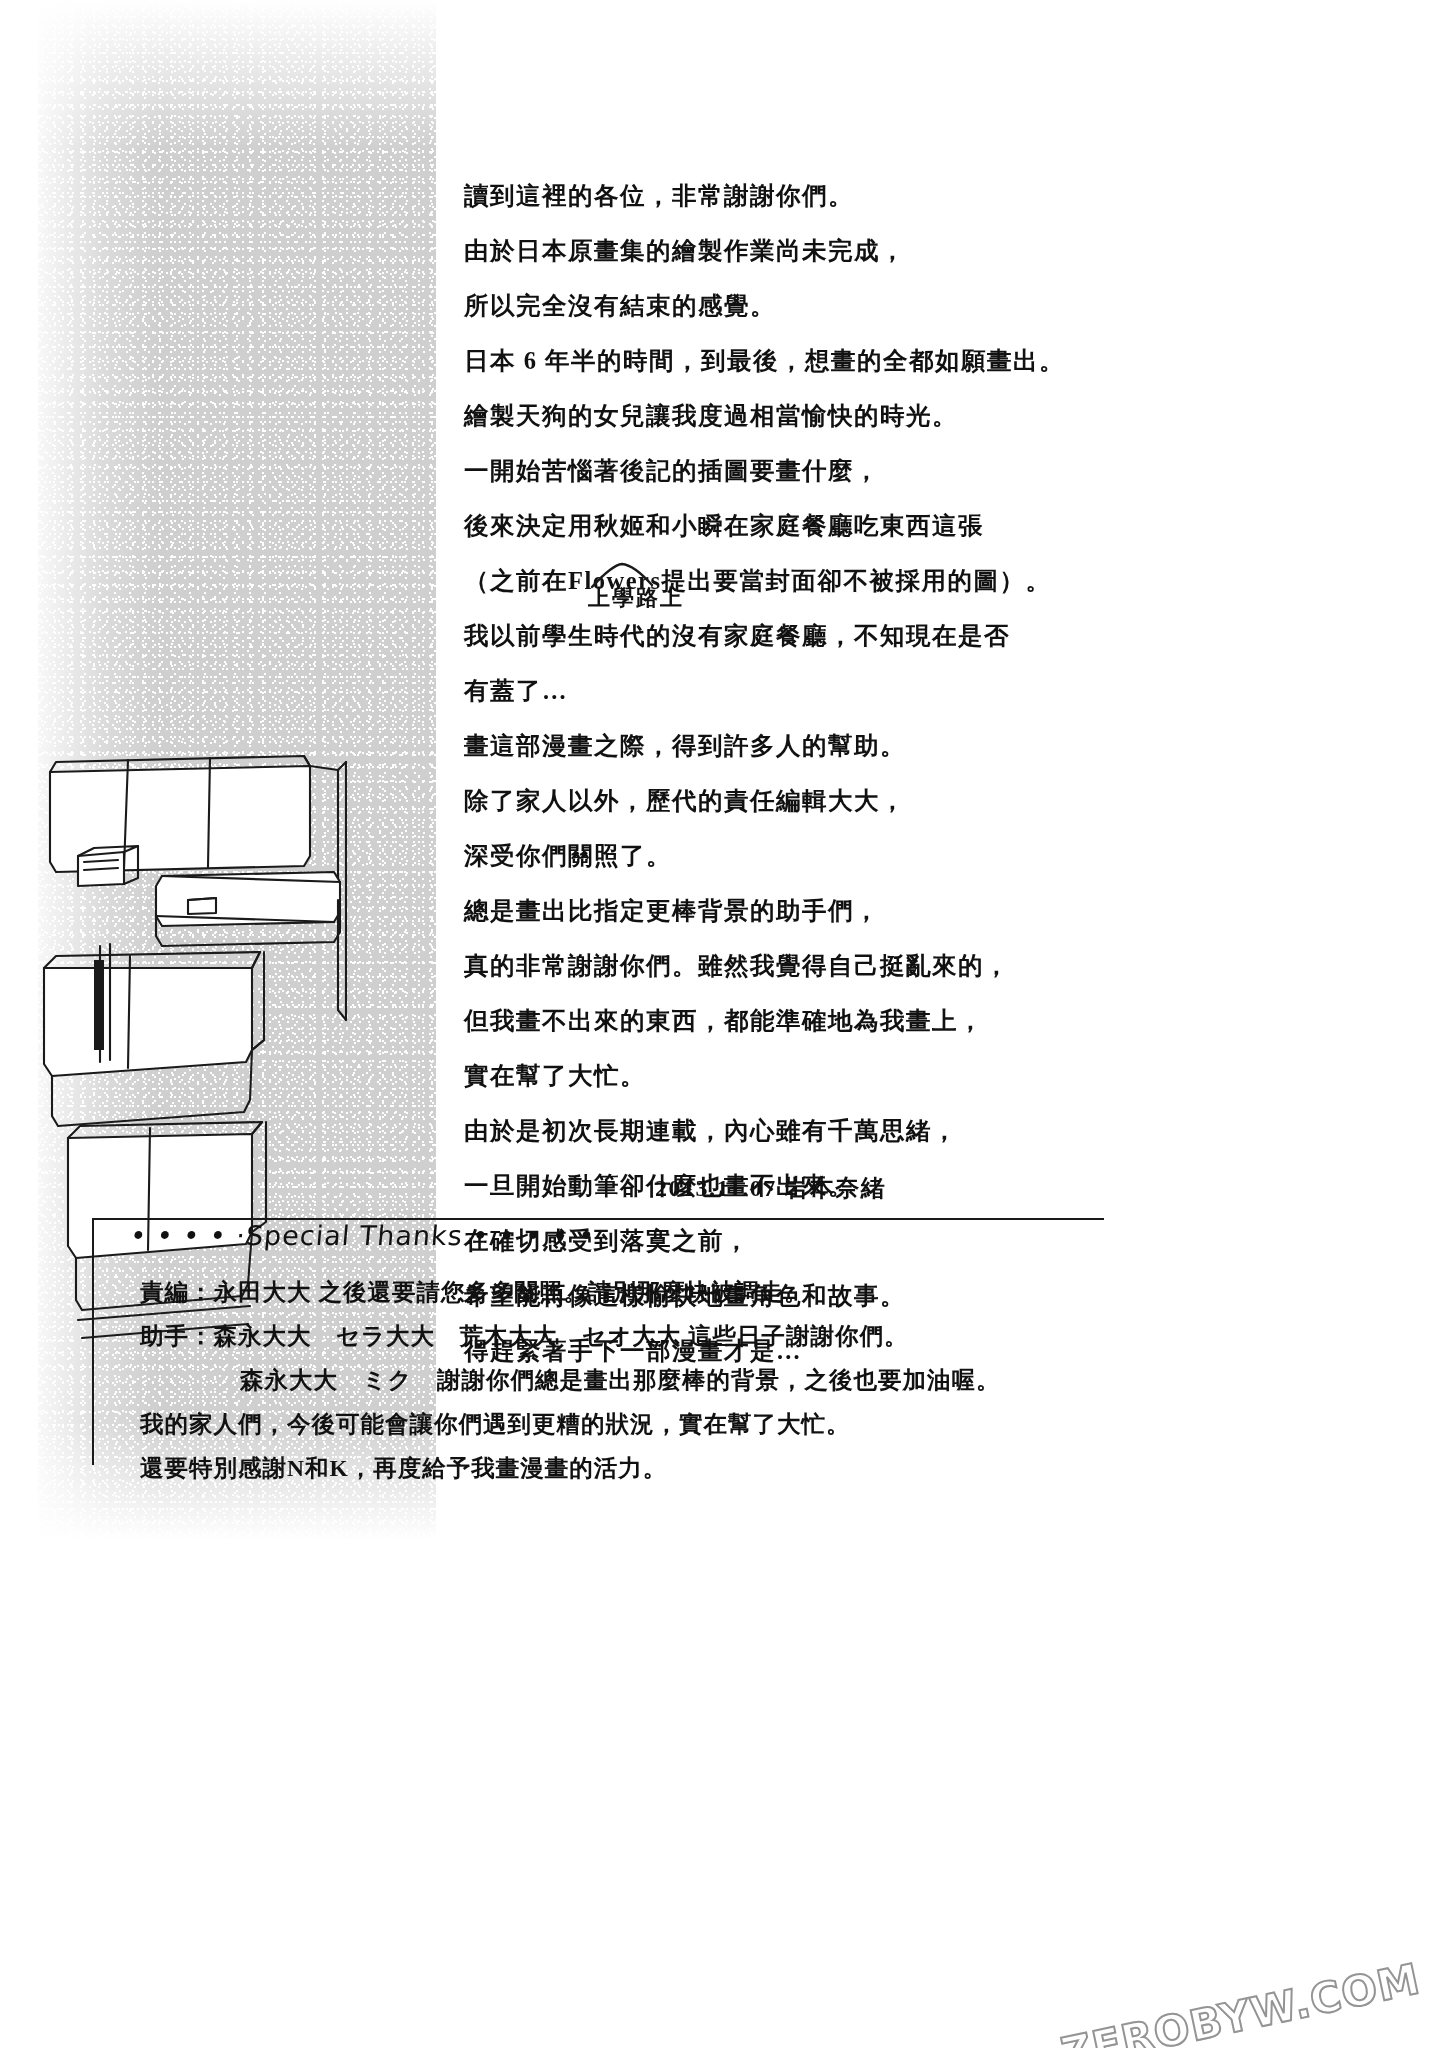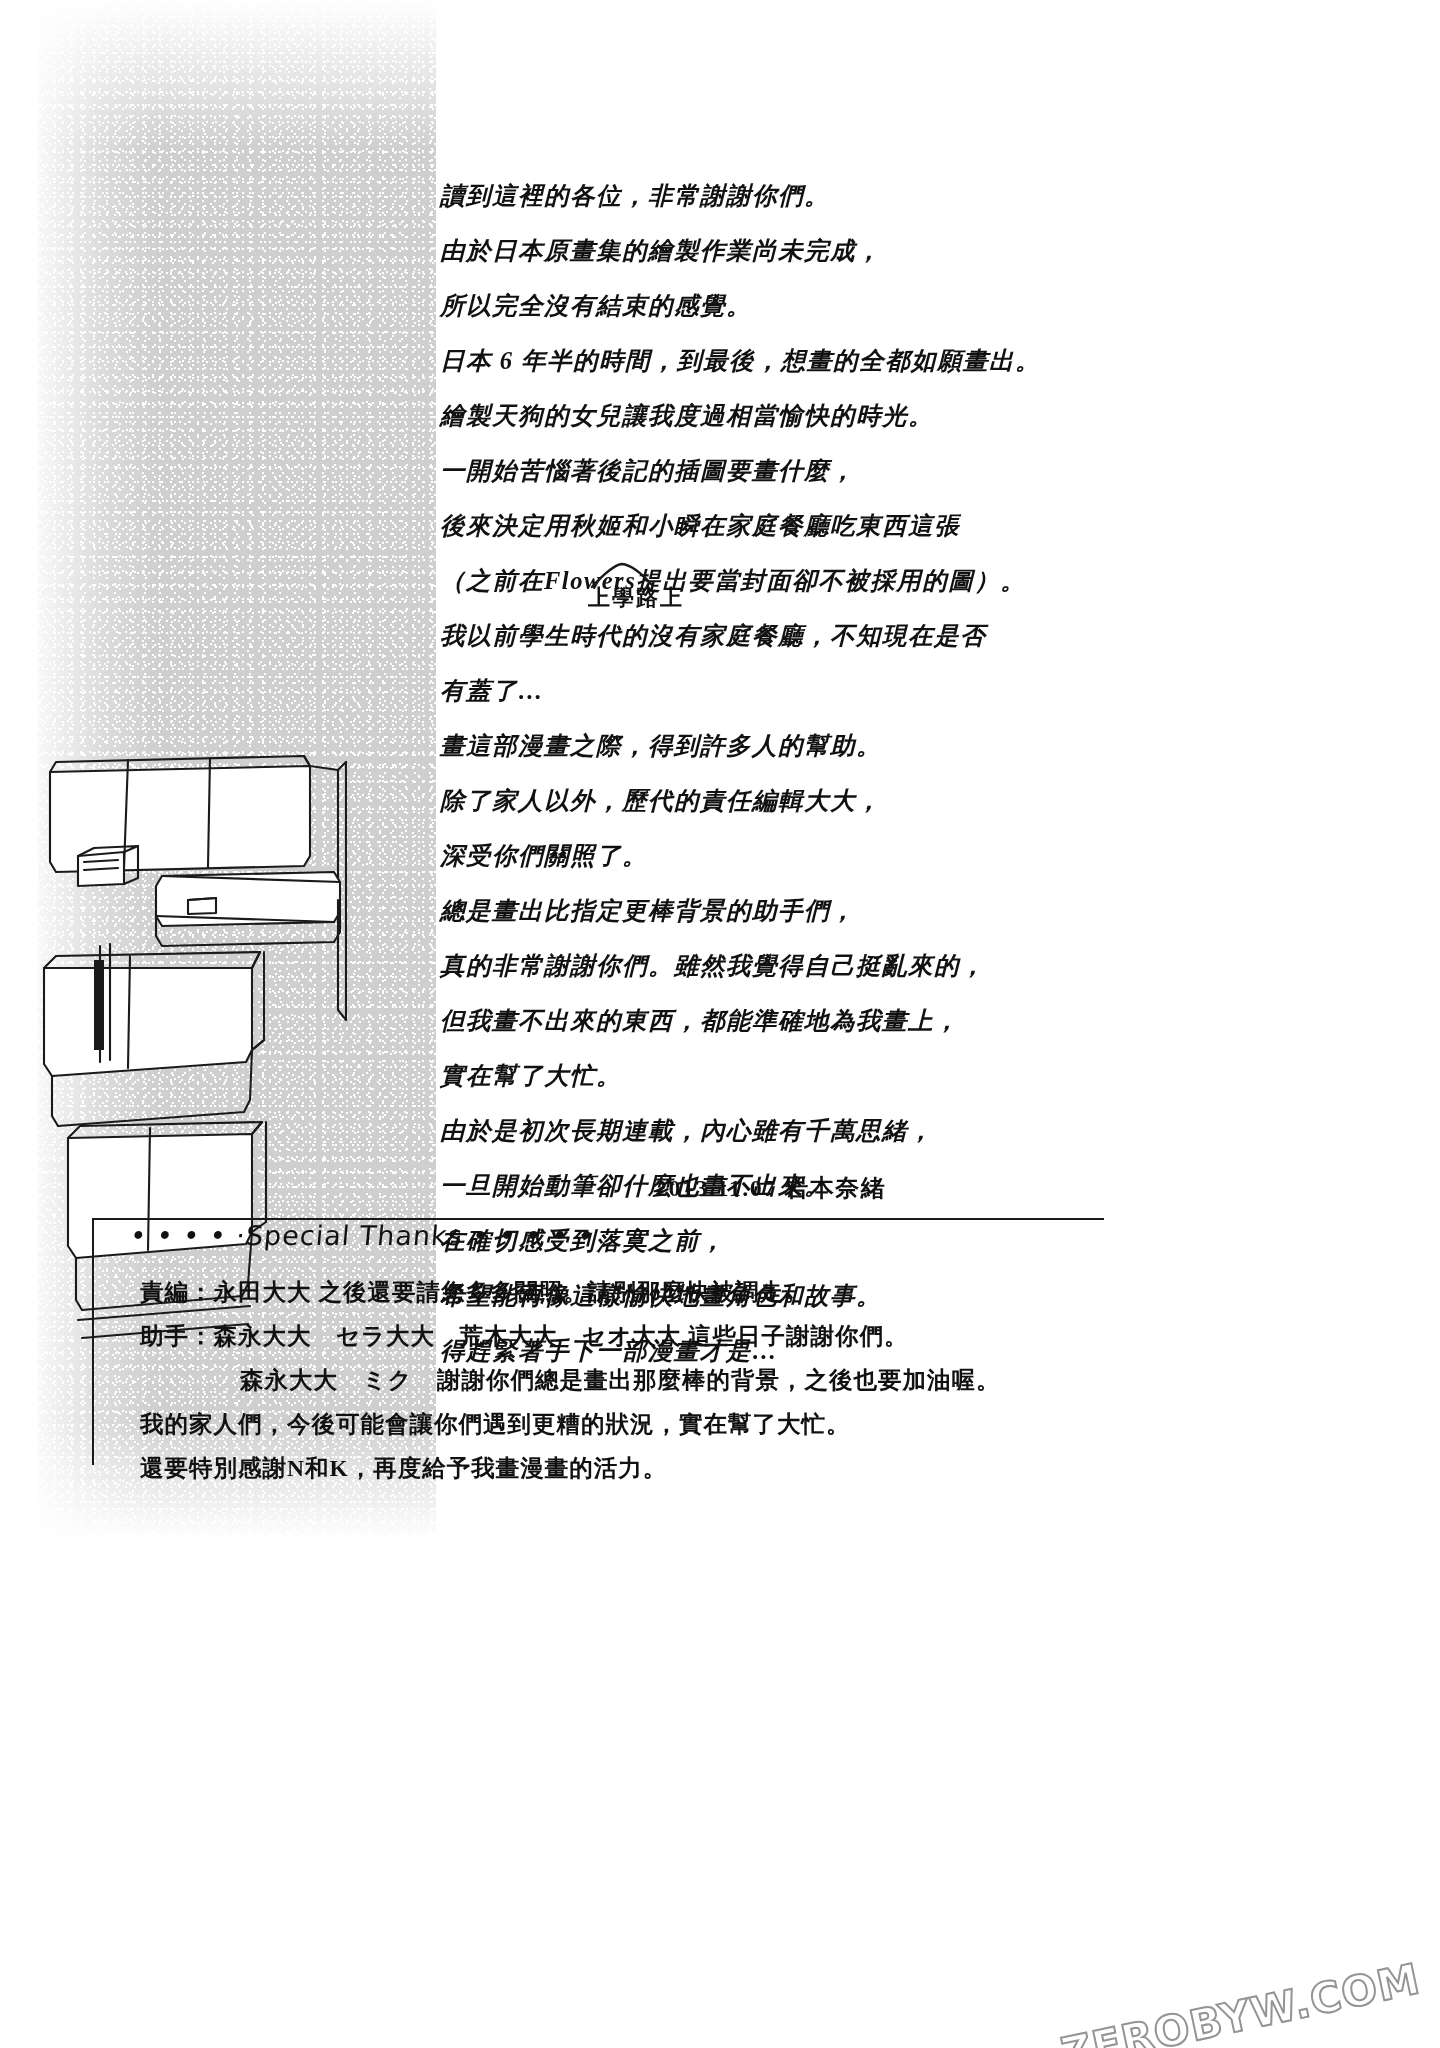--- a/index.html
+++ b/index.html
@@ -20,21 +20,21 @@
         background-size:11px 13px,13px 11px,9px 15px,15px 9px,12px 12px,10px 14px;}
   .tone-fade-top{position:absolute;left:0;top:0;width:100%;height:150px;
         background:linear-gradient(to bottom,#ffffff 0%,rgba(255,255,255,0.55) 45%,rgba(255,255,255,0) 100%);}
   .tone-fade-left{position:absolute;left:0;top:0;height:100%;width:120px;
         background:linear-gradient(to right,rgba(255,255,255,0.85) 0%,rgba(255,255,255,0.25) 55%,rgba(255,255,255,0) 100%);}
   .tone-fade-bottom{position:absolute;left:0;bottom:0;width:100%;height:120px;
         background:linear-gradient(to top,#ffffff 0%,rgba(255,255,255,0.5) 50%,rgba(255,255,255,0) 100%);}
   #art-lines{position:absolute;left:0;top:0;width:398px;height:1540px;}
 
   
-  #afterword{position:absolute;left:440px;top:168px;width:530px;font-style:italic;}
+  #afterword{position:absolute;left:464px;top:168px;width:530px;}
   .aw-line{font-size:24.5px;line-height:55px;letter-spacing:1.5px;white-space:nowrap;
            font-family:"Liberation Serif","DejaVu Serif",serif;font-weight:600;}
 
   
   #annotation{position:absolute;left:576px;top:565px;width:220px;height:56px;}
   #annotation svg{position:absolute;left:12px;top:-4px;}
   #annotation .gloss{position:absolute;left:12px;top:18px;font-size:22px;letter-spacing:2px;
         font-family:"Liberation Serif","DejaVu Serif",serif;font-weight:600;white-space:nowrap;}
 
   

